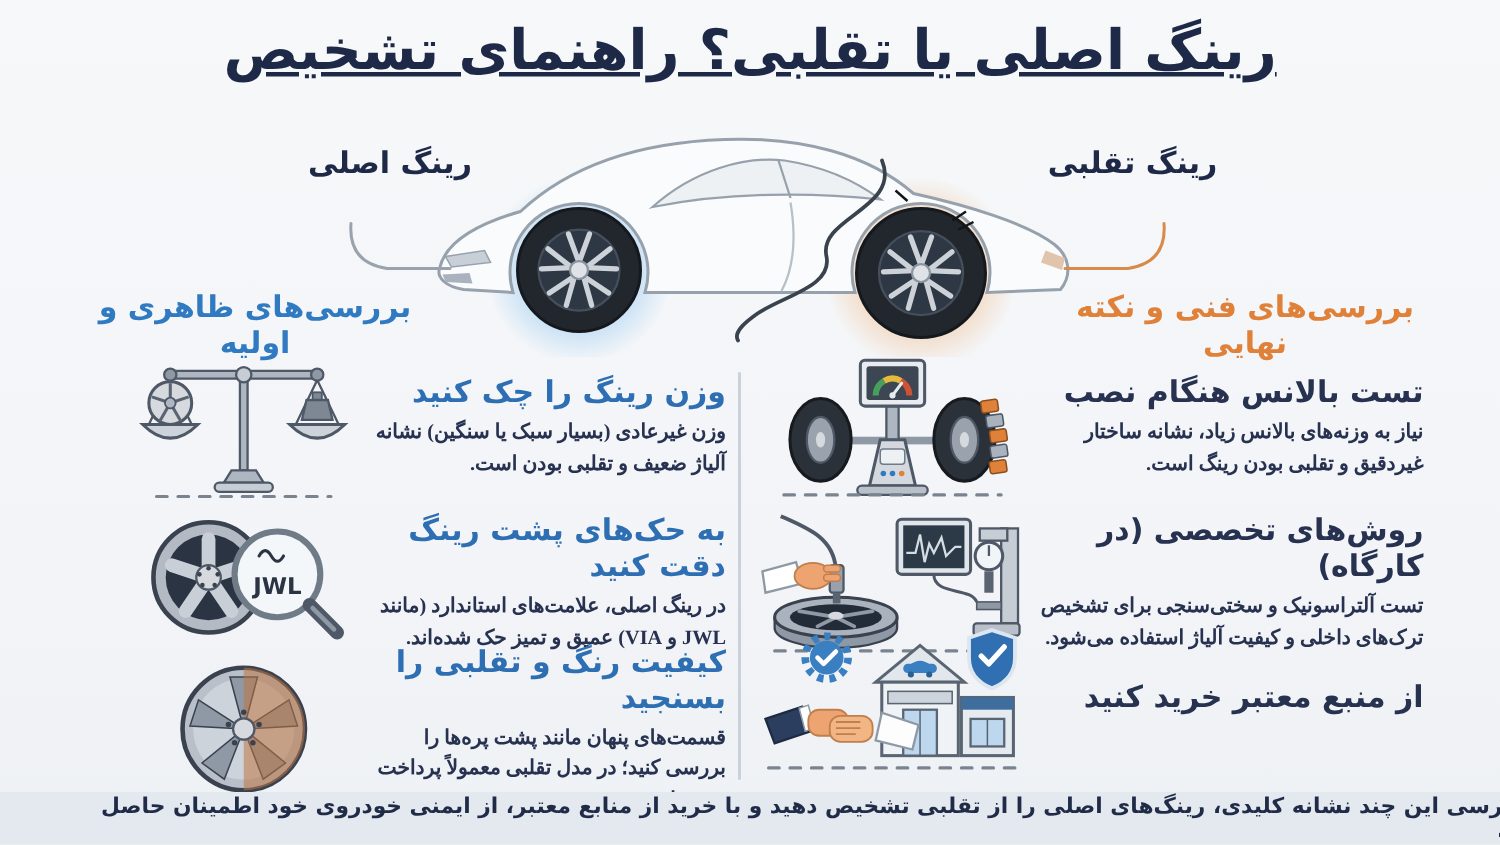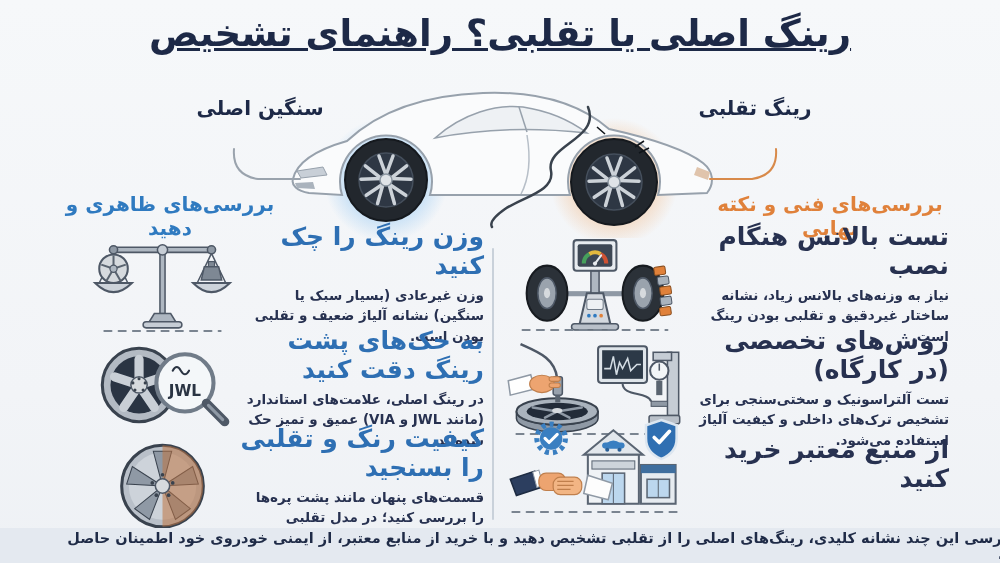--- a/index.html
+++ b/index.html
@@ -6,24 +6,24 @@
   body{font-family:"DejaVu Sans","Liberation Sans",sans-serif;background:#e9edf1;}
   .stage{position:relative;width:1000px;height:563px;background:linear-gradient(180deg,#f6f8fa 0%,#f2f4f7 70%,#eef1f5 100%);overflow:hidden;margin:0 auto;}
   .title{position:absolute;top:12px;left:0;width:100%;text-align:center;font-size:37px;font-weight:800;color:#1d2947;letter-spacing:-.5px;text-decoration:underline;}
   .car-label{position:absolute;width:140px;text-align:center;font-size:20px;font-weight:bold;color:#1d2947;}
   .col-header{position:absolute;width:250px;text-align:center;font-size:20px;font-weight:bold;}
   .col-header.blue{color:#2f7ac0;}
   .col-header.orange{color:#e0813a;}
   .item{position:absolute;display:flex;align-items:center;}
   .item .icon-box{flex:0 0 auto;}
   .item .txt{flex:1 1 auto;padding:0 6px 0 0;}
-  .item-title{font-size:25px;font-weight:bold;margin-bottom:5px;}
+  .item-title{font-size:20px;font-weight:bold;margin-bottom:5px;}
   .item-title.blue{color:#2e6fb3;}
   .item-title.navy{color:#273150;}
-  .item-body{font-size:13.5px;font-weight:600;line-height:1.5;color:#273150;}
+  .item-body{font-size:13.5px;font-weight:600;line-height:1.5;color:#273150;font-family:Liberation Serif, serif;}
   .divider{position:absolute;left:492px;top:248px;width:2px;height:272px;background:#c9d1da;border-radius:1px;}
   .footer{position:absolute;left:0;bottom:0;width:100%;height:35px;background:#e4e9f0;display:flex;align-items:center;justify-content:center;font-size:14.5px;font-weight:bold;color:#1f2b47;padding-left:32px;}
   svg{display:block;}
   .abs{position:absolute;}
 </style>
 </head>
 <body>
 
 <div class="stage">
 
@@ -72,30 +72,30 @@
       <use href="#spoke" transform="translate(331,99)"></use>
         <use href="#spoke" transform="translate(331,99) rotate(72)"></use>
         <use href="#spoke" transform="translate(331,99) rotate(144)"></use>
         <use href="#spoke" transform="translate(331,99) rotate(216)"></use>
         <use href="#spoke" transform="translate(331,99) rotate(288)"></use>
       <circle cx="331" cy="99" r="6" fill="#dfe3e7" stroke="#8a95a0" stroke-width="1.5"></circle>
       <path d="M352,64 l9,-6 m-5,12 l10,-5 m-44,-14 l-8,-7" stroke="#10151a" stroke-width="1.6" fill="none"></path>
     </g>
   </svg>
 
-  <div class="car-label" dir="rtl" style="left:190px;top:96px">سنگین اصلی</div>
+  <div class="car-label" dir="rtl" style="left:190px;top:96px">رینگ اصلی</div>
   <div class="car-label" dir="rtl" style="left:685px;top:96px">رینگ تقلبی</div>
   <svg class="abs" style="left:228px;top:145px" width="90" height="45" viewBox="0 0 90 45">
     <path d="M6,4 Q4,30 30,34 L72,34" stroke="#9aa3ad" stroke-width="2" fill="none" stroke-linecap="round"></path>
   </svg>
   <svg class="abs" style="left:692px;top:145px" width="90" height="45" viewBox="0 0 90 45">
     <path d="M84,4 Q86,30 60,34 L18,34" stroke="#d88a4a" stroke-width="2" fill="none" stroke-linecap="round"></path>
   </svg>
 
-  <div class="col-header blue" dir="rtl" style="left:45px;top:192px">بررسی‌های ظاهری و دهید</div>
+  <div class="col-header blue" dir="rtl" style="left:45px;top:192px">بررسی‌های ظاهری و اولیه</div>
   <div class="col-header orange" dir="rtl" style="left:705px;top:192px">بررسی‌های فنی و نکته نهایی</div>
 
   <div class="divider"></div>
 
   <div class="item" style="left:85px;top:232px;width:405px;height:104px">
     <div class="icon-box">
       <svg width="155" height="100" viewBox="0 0 150 98">
         <rect x="72.5" y="13" width="5" height="65" fill="#aeb7c1" stroke="#4e5866" stroke-width="1.5"></rect>
         <rect x="24" y="13" width="102" height="5" rx="2.5" fill="#aeb7c1" stroke="#4e5866" stroke-width="1.5"></rect>
         <circle cx="27" cy="15.5" r="4" fill="#8f99a5" stroke="#4e5866" stroke-width="1.5"></circle>

